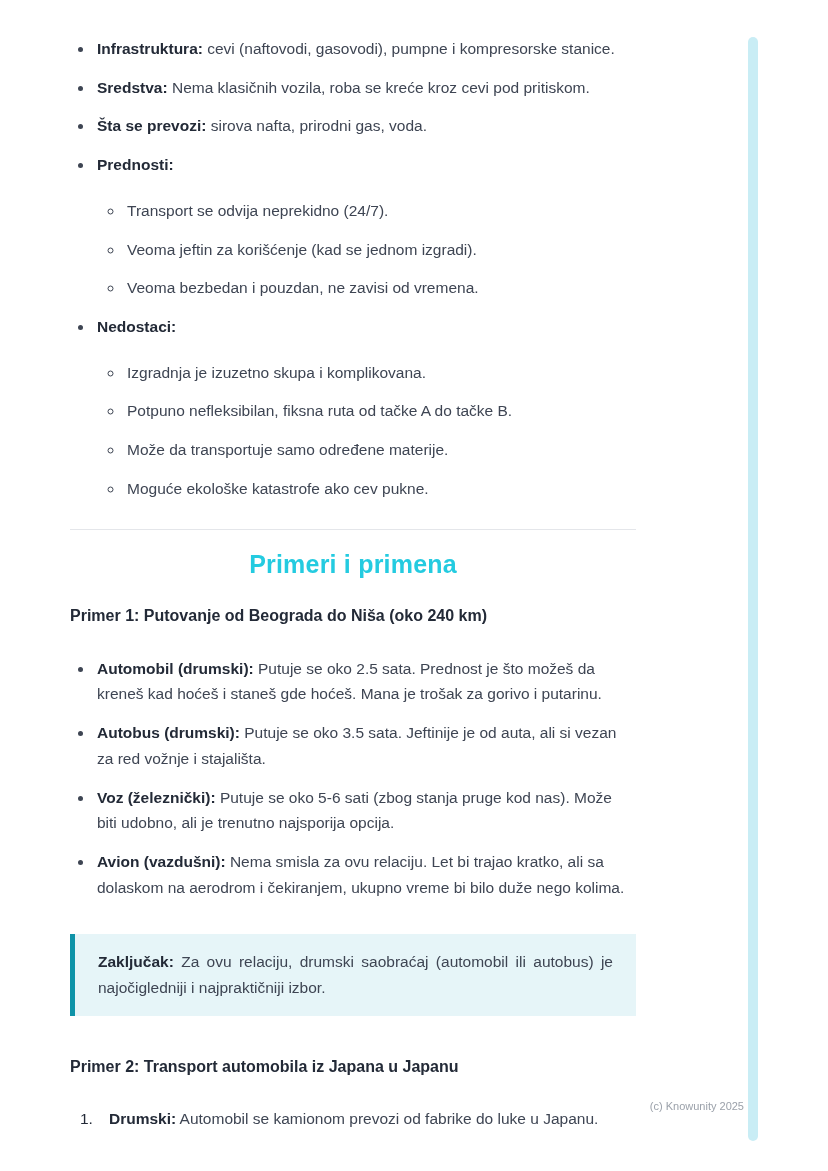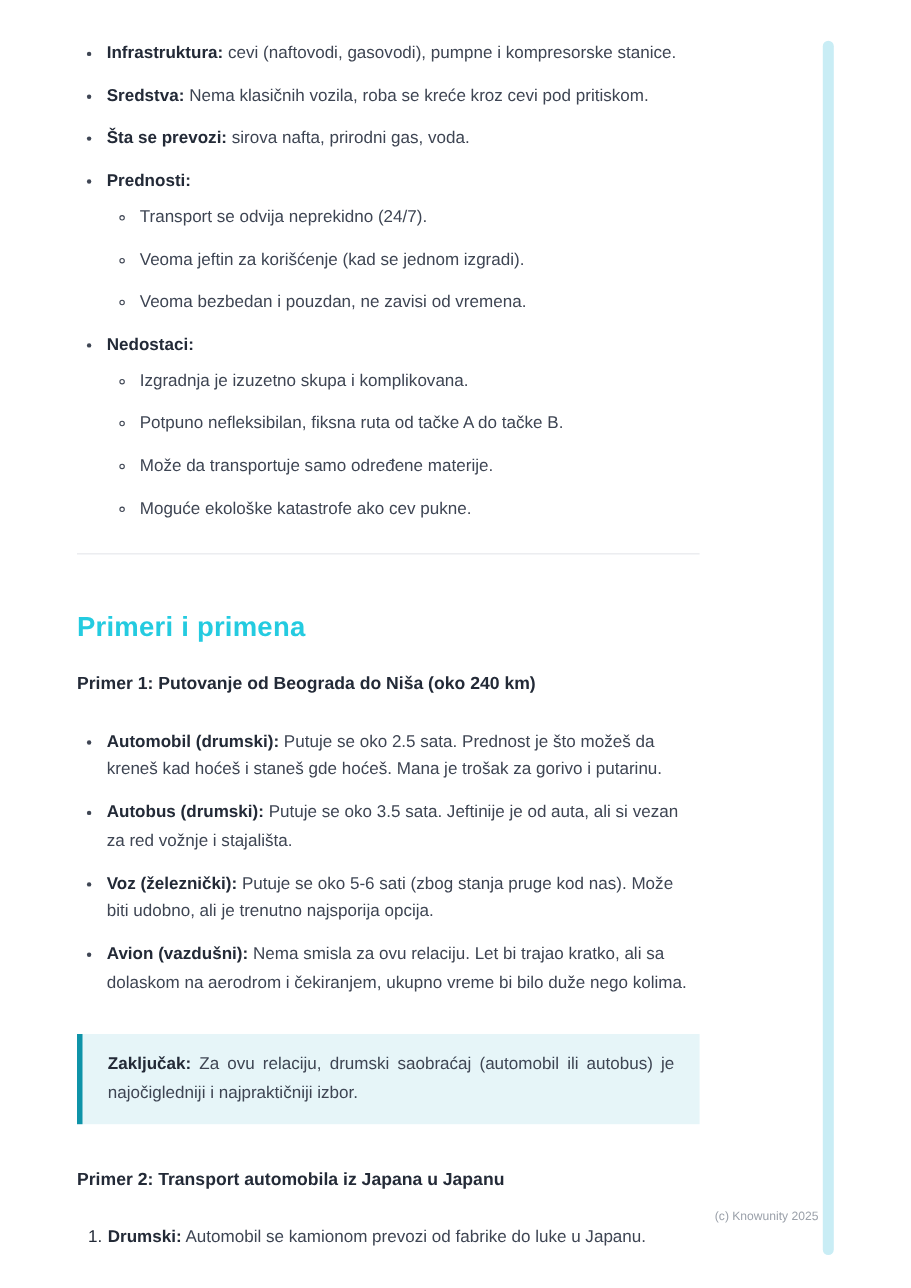--- a/index.html
+++ b/index.html
@@ -18,35 +18,36 @@
     top: 36px;
     width: 566px;
     font-size: 15.5px;
     line-height: 1.66;
     color: var(--text, #3E4553);
   }
   .b { font-weight: 700; color: var(--strong, #232A37); }
 
   ul.main-list { list-style: disc; padding-left: 24px; }
   ul.main-list > li { margin-bottom: 13px; padding-left: 3px; }
-  ul.sub-list { list-style: circle; padding-left: 27px; margin-top: 7px; }
+  ul.sub-list { list-style: circle; padding-left: 27px; margin-top: 20px; }
   ul.sub-list > li { margin-bottom: 13px; padding-left: 3px; }
   ul.sub-list > li:last-child { margin-bottom: 0; }
 
   hr.divider {
     border: none;
     border-top: 1px solid var(--divider, #E4E6EA);
     margin: 27px 0 0 0;
   }
   h1.section-title {
-    margin-top: 46px;
+    margin-top: 14px;
     font-size: 25px;
     font-weight: 700;
     letter-spacing: 0.2px;
     color: var(--accent, #24CBE0);
+    text-align: center;
   }
   h2.sub-title {
     margin-top: 18px;
     font-size: 16px;
     font-weight: 700;
     color: var(--strong, #232A37);
   }
   ul.example-list { margin-top: 26px; }
 
   .callout {
@@ -58,21 +59,21 @@
   }
   .sub-title.second { margin-top: 38px; }
 
   .num-item {
     margin-top: 26px;
     padding-left: 10px;
     display: flex;
     gap: 5px;
   }
   .num-item .num { flex: 0 0 auto; color: var(--strong, #232A37); }
-  .num-item .num-body { flex: 1 1 auto; }
+  .num-item .num-body { flex: 1 1 auto; margin-left: 11px; }
 
   .stripe {
     position: absolute;
     left: 748px;
     top: 37px;
     width: 10px;
     height: 1104px;
     border-radius: 5px;
     background: var(--stripe, #C9EDF5);
   }

